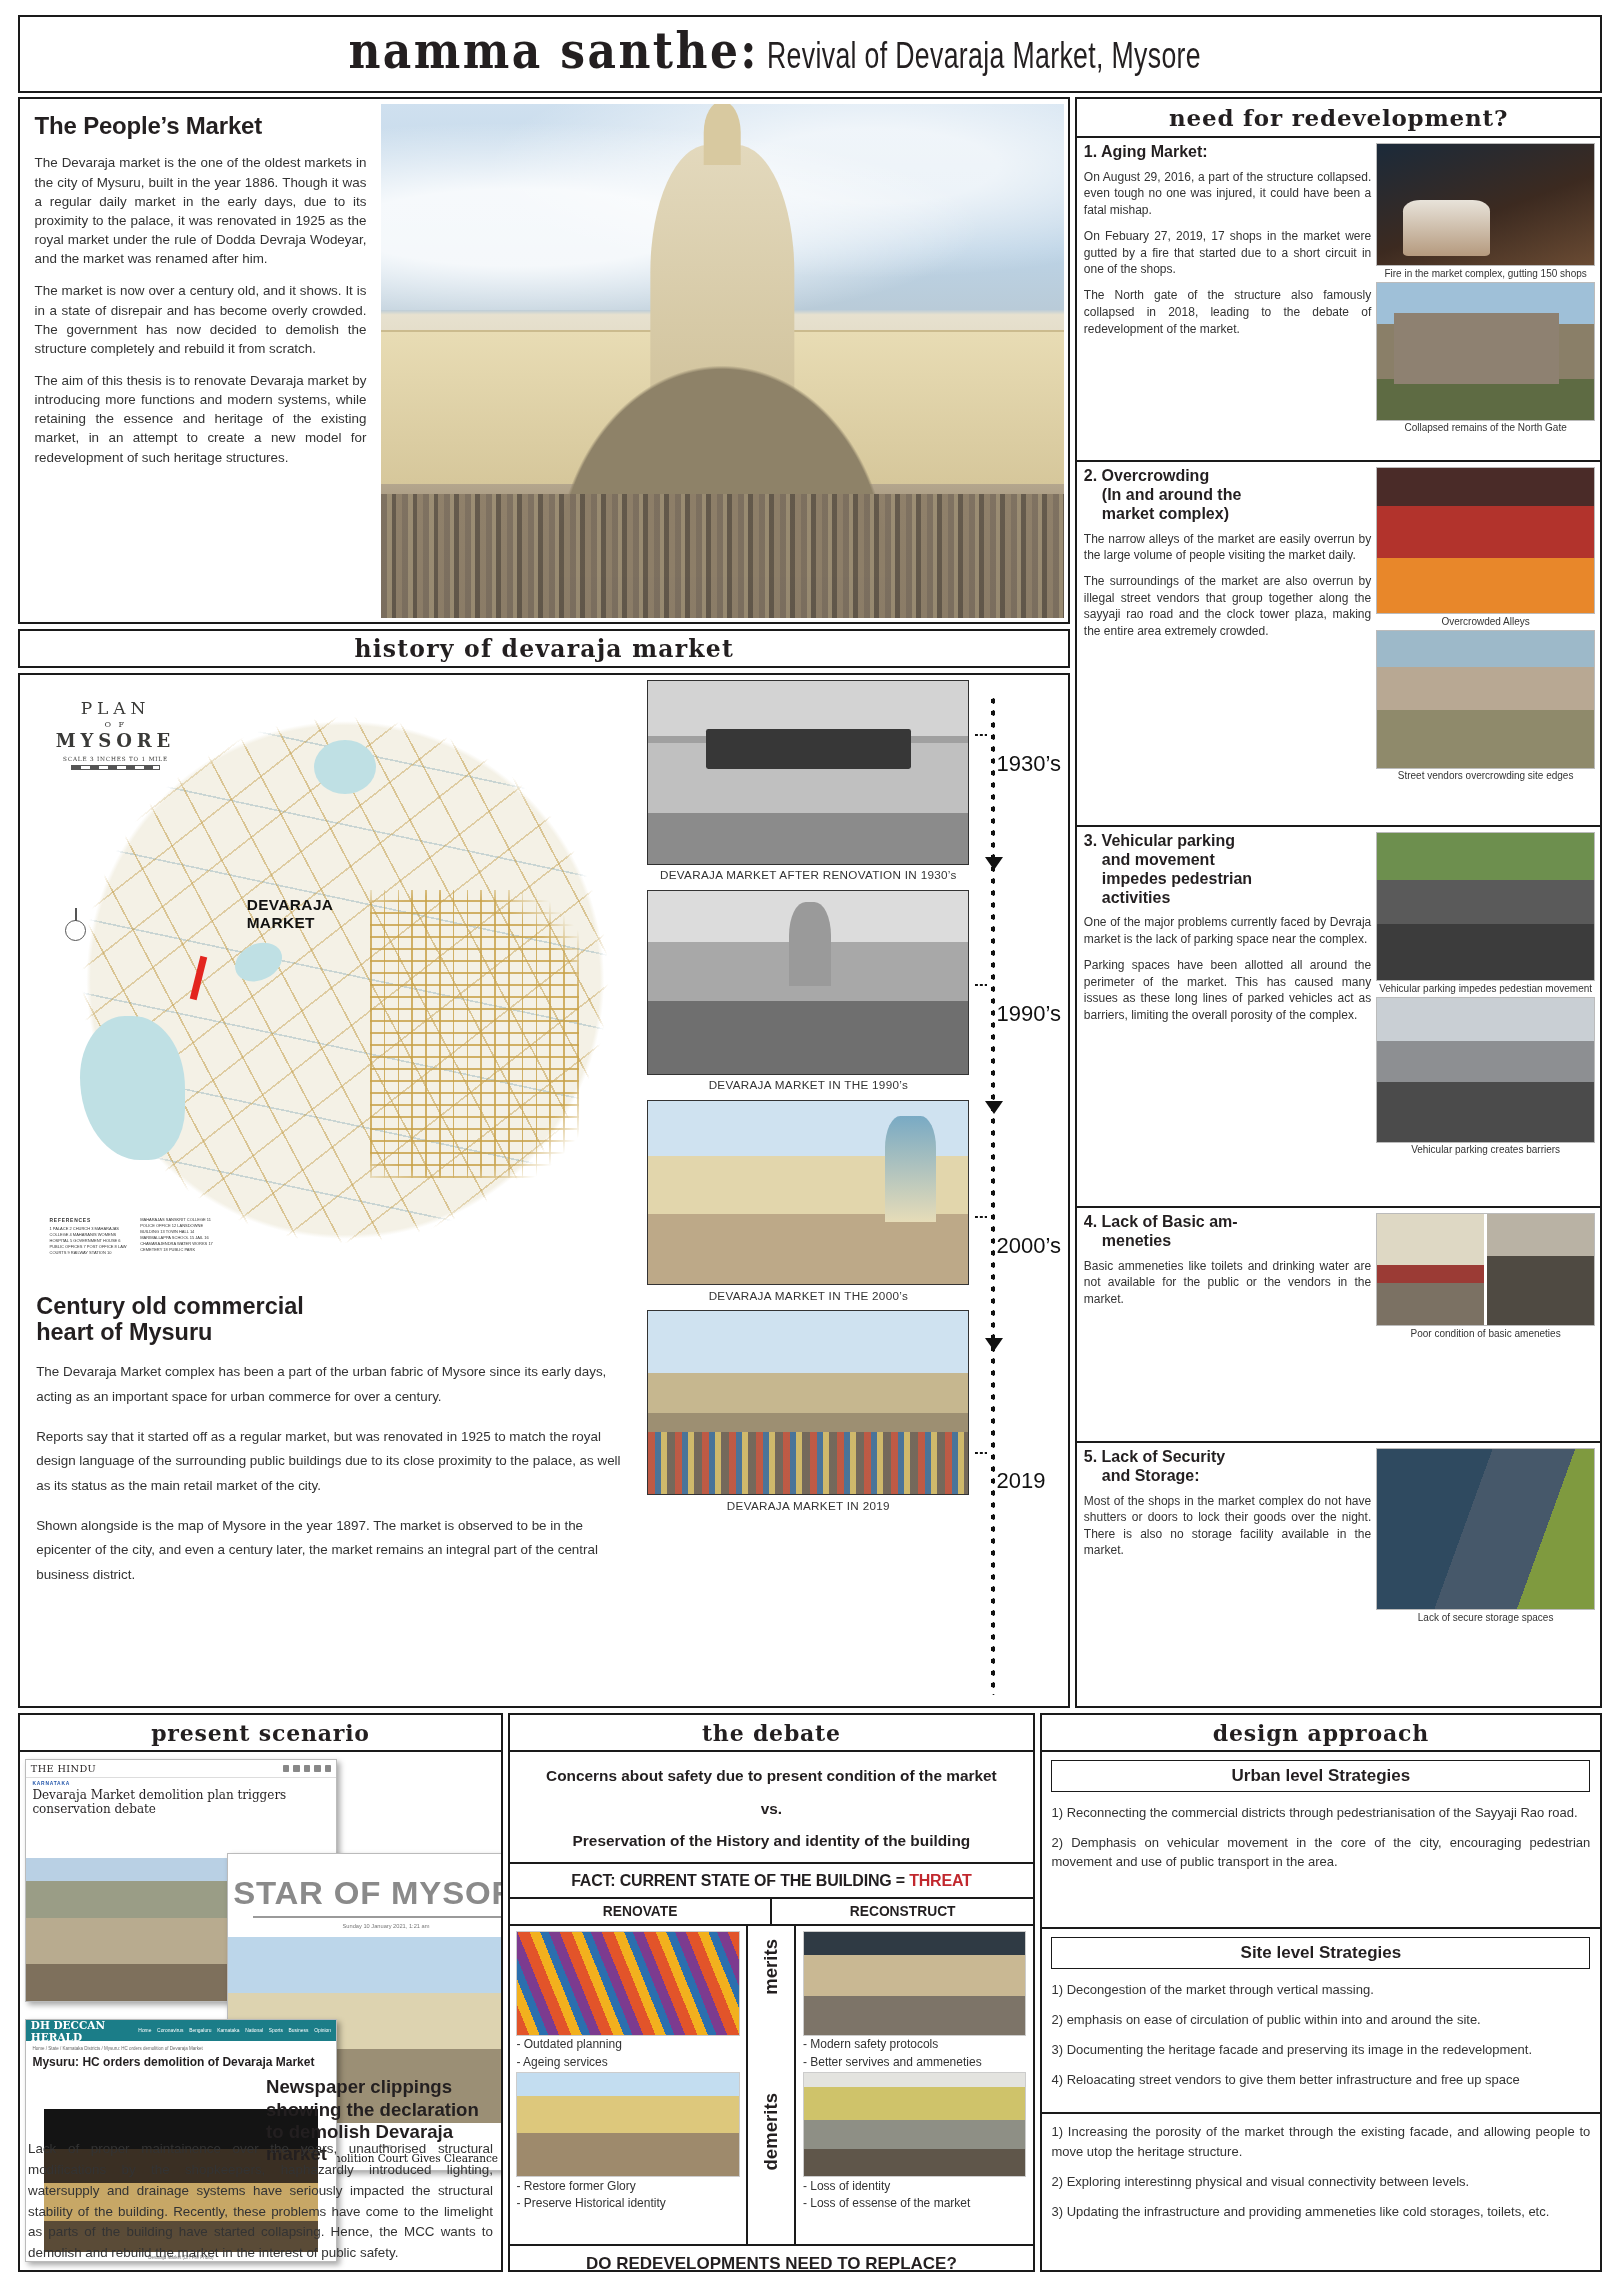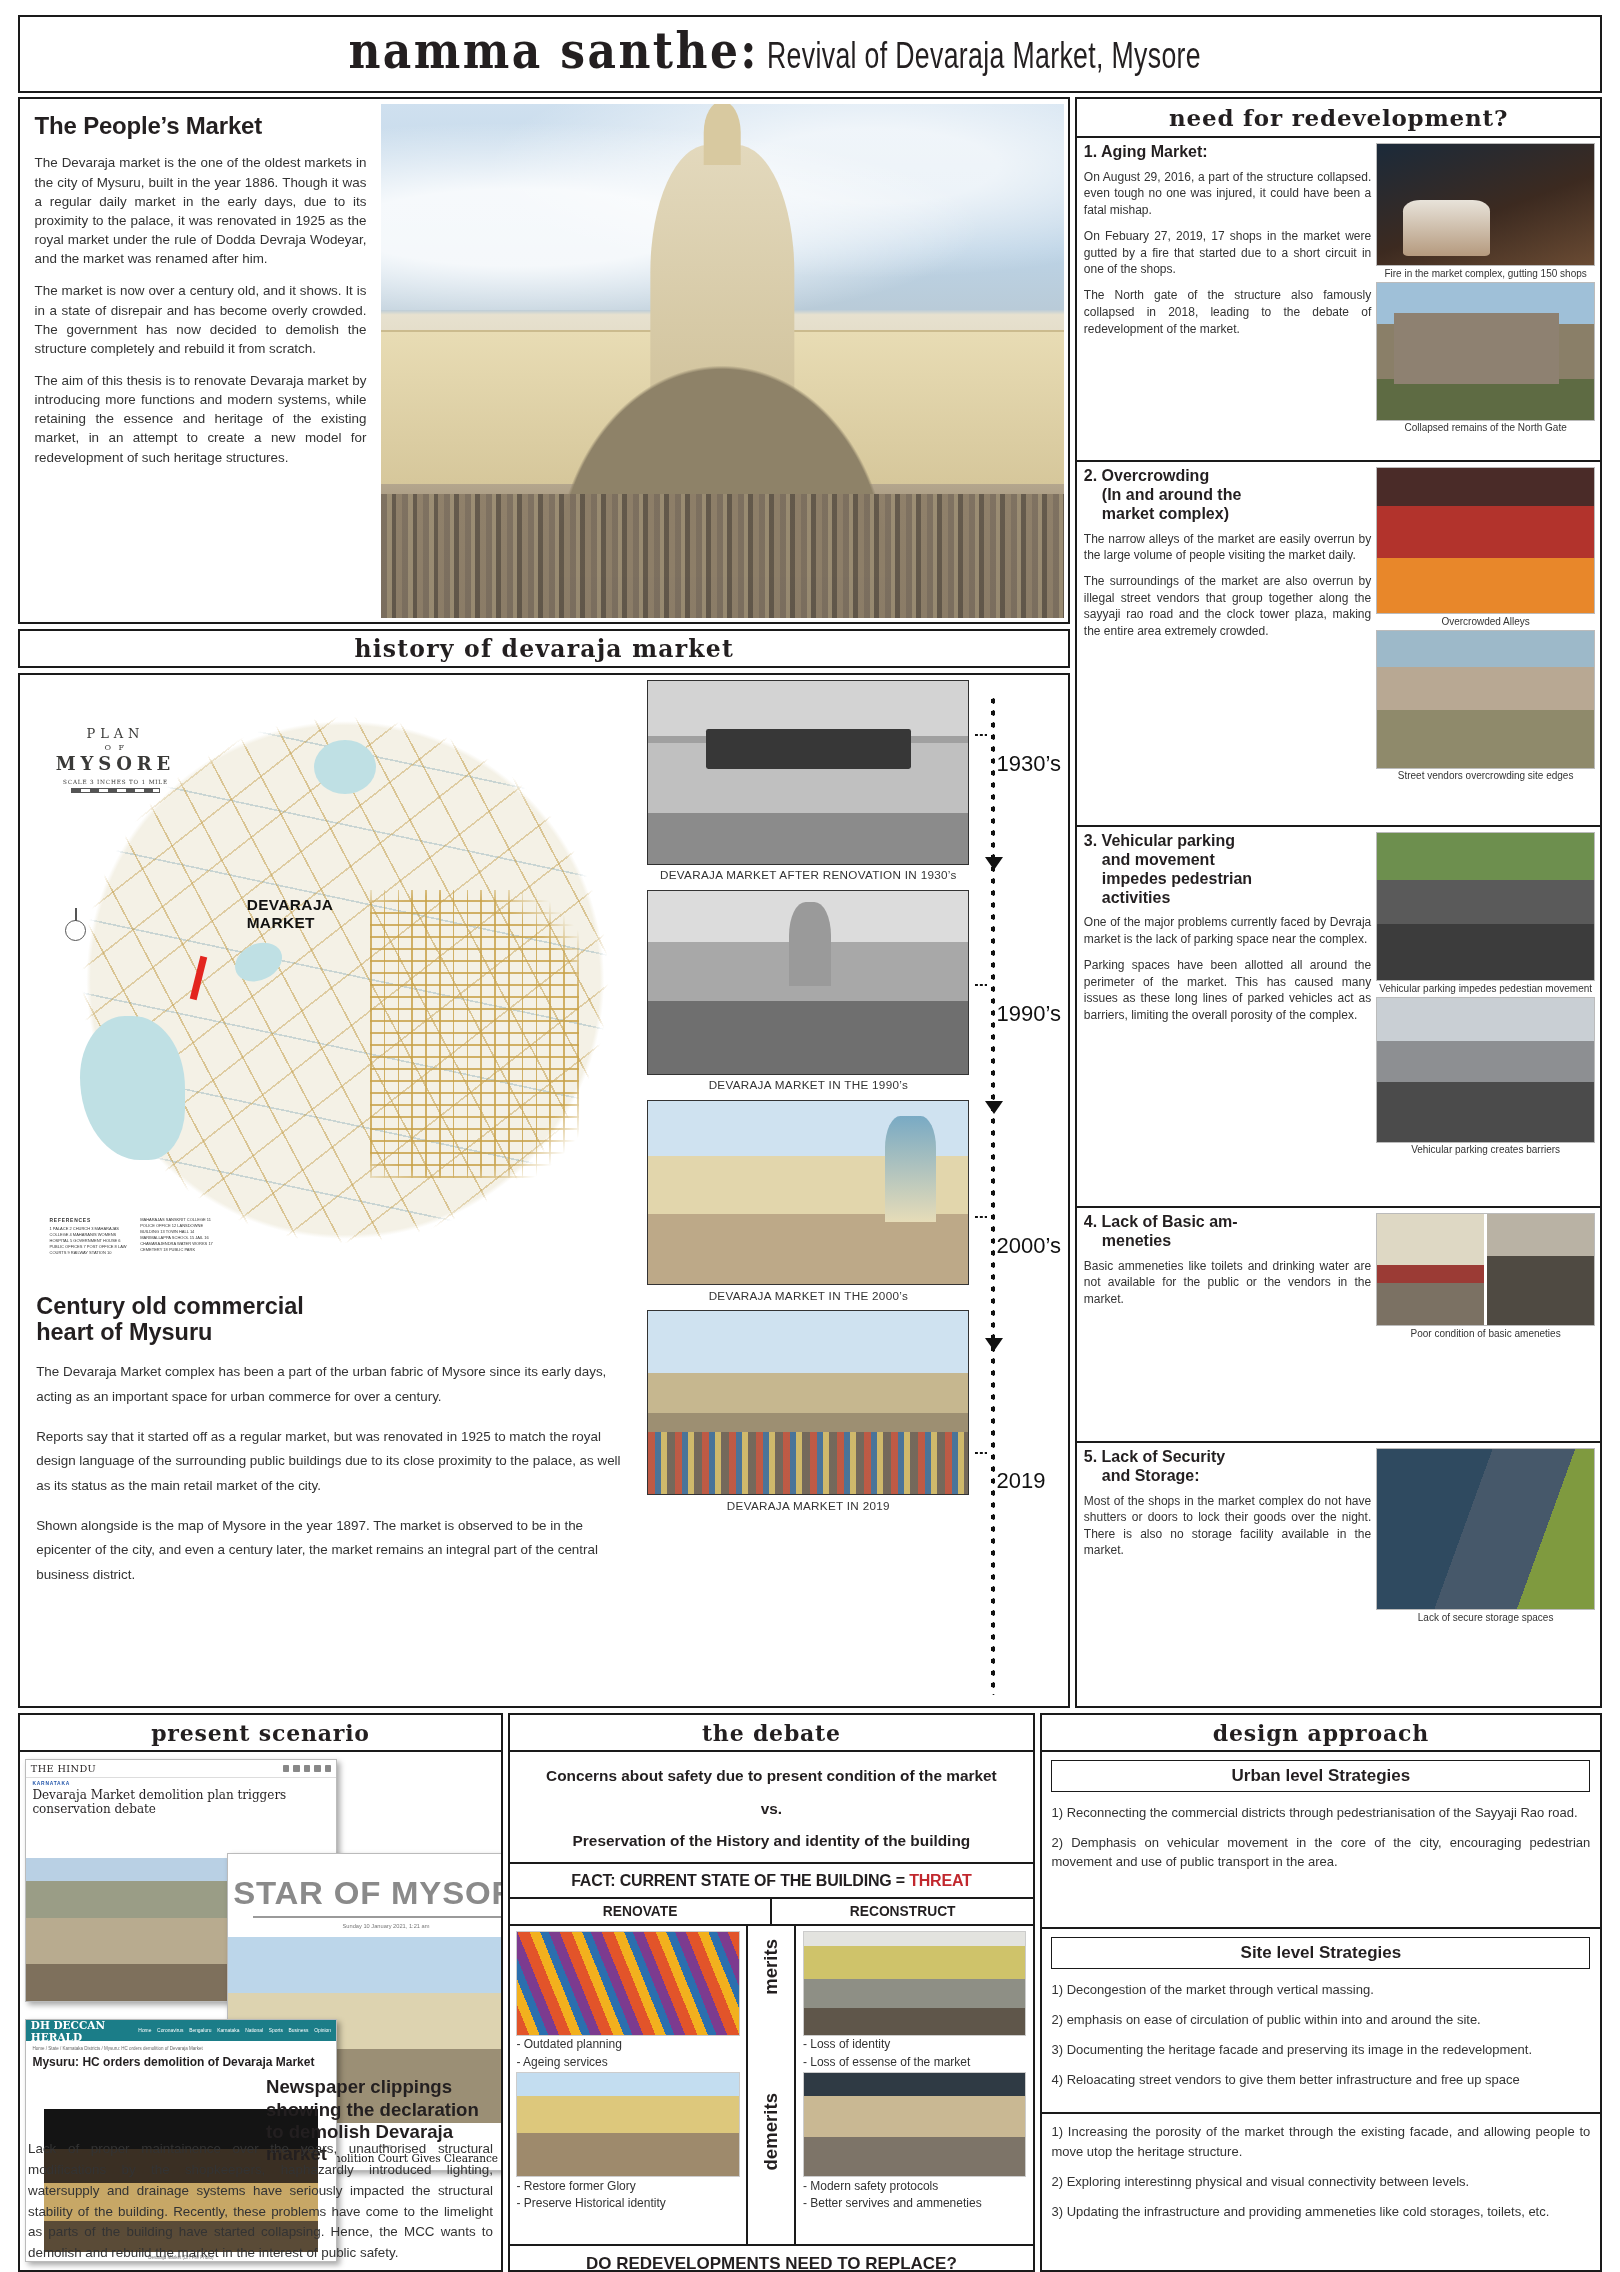--- a/index.html
+++ b/index.html
@@ -121,21 +121,21 @@
     background-image:
       repeating-linear-gradient(90deg, rgba(199,160,70,.8) 0 1.6px, rgba(0,0,0,0) 1.6px 13.8px),
       repeating-linear-gradient(0deg, rgba(199,160,70,.8) 0 1.6px, rgba(0,0,0,0) 1.6px 12px);
     -webkit-mask-image: radial-gradient(circle at 35% 50%, #000 0 70%, transparent 86%);
     mask-image: radial-gradient(circle at 35% 50%, #000 0 70%, transparent 86%);
   }
   .map-redmark { position:absolute; left:27.6%; top:46%; width:7.3px; height:44px;
     background:#e3261f; transform:rotate(14deg); }
   .map-plan-title { position:absolute; left:5%; top:3%; font-family:"DejaVu Serif", serif;
     text-align:center; color:#3a3a38; }
-  .map-plan-title .l1 { font-size:13px; letter-spacing:4.9px;margin-top:28px; }
+  .map-plan-title .l1 { font-size:17px; letter-spacing:4.9px; }
   .map-plan-title .l2 { font-size:8px; letter-spacing:2.4px; margin:1.6px 0; }
   .map-plan-title .l3 { font-size:18px; letter-spacing:4.9px; font-weight:600; }
   .map-plan-title .l4 { font-size:5.7px; letter-spacing:0.8px; margin-top:4.9px; }
   .map-scalebar { width:89px; height:5.7px; border:0.8px solid #555; margin:2.4px auto 0;
     background: repeating-linear-gradient(90deg,#555 0 9px,#fff 9px 18px); }
   .map-compass { position:absolute; left:6.5%; top:40%; width:21px; height:21px;
     border:1.2px solid #555; border-radius:50%; }
   .map-compass:before { content:""; position:absolute; left:50%; top:-13px; width:1.2px;
     height:13px; background:#555; }
   .map-label {
@@ -609,28 +609,28 @@
               <div class="db-bul">- Restore former Glory</div>
               <div class="db-bul">- Preserve Historical identity</div>
             </div>
           </div>
           <div class="db-side">
             <span style="top:13px">merits</span>
             <span style="top:167px">demerits</span>
           </div>
           <div class="db-half">
             <div class="db-cell">
+              <div class="db-img img-recon"></div>
+              <div class="db-bul">- Modern safety protocols</div>
+              <div class="db-bul">- Better servives and ammeneties</div>
+            </div>
+            <div class="db-cell">
               <div class="db-img img-super"></div>
               <div class="db-bul">- Loss of identity</div>
               <div class="db-bul">- Loss of essense of the market</div>
-            </div>
-            <div class="db-cell">
-              <div class="db-img img-recon"></div>
-              <div class="db-bul">- Modern safety protocols</div>
-              <div class="db-bul">- Better servives and ammeneties</div>
             </div>
           </div>
         </div>
         <div class="db-footer">DO REDEVELOPMENTS NEED TO REPLACE?</div>
       </div>
     </div>
 
     <div class="bp bp-design">
       <div class="bp-head">design approach</div>
       <div class="bp-body">

